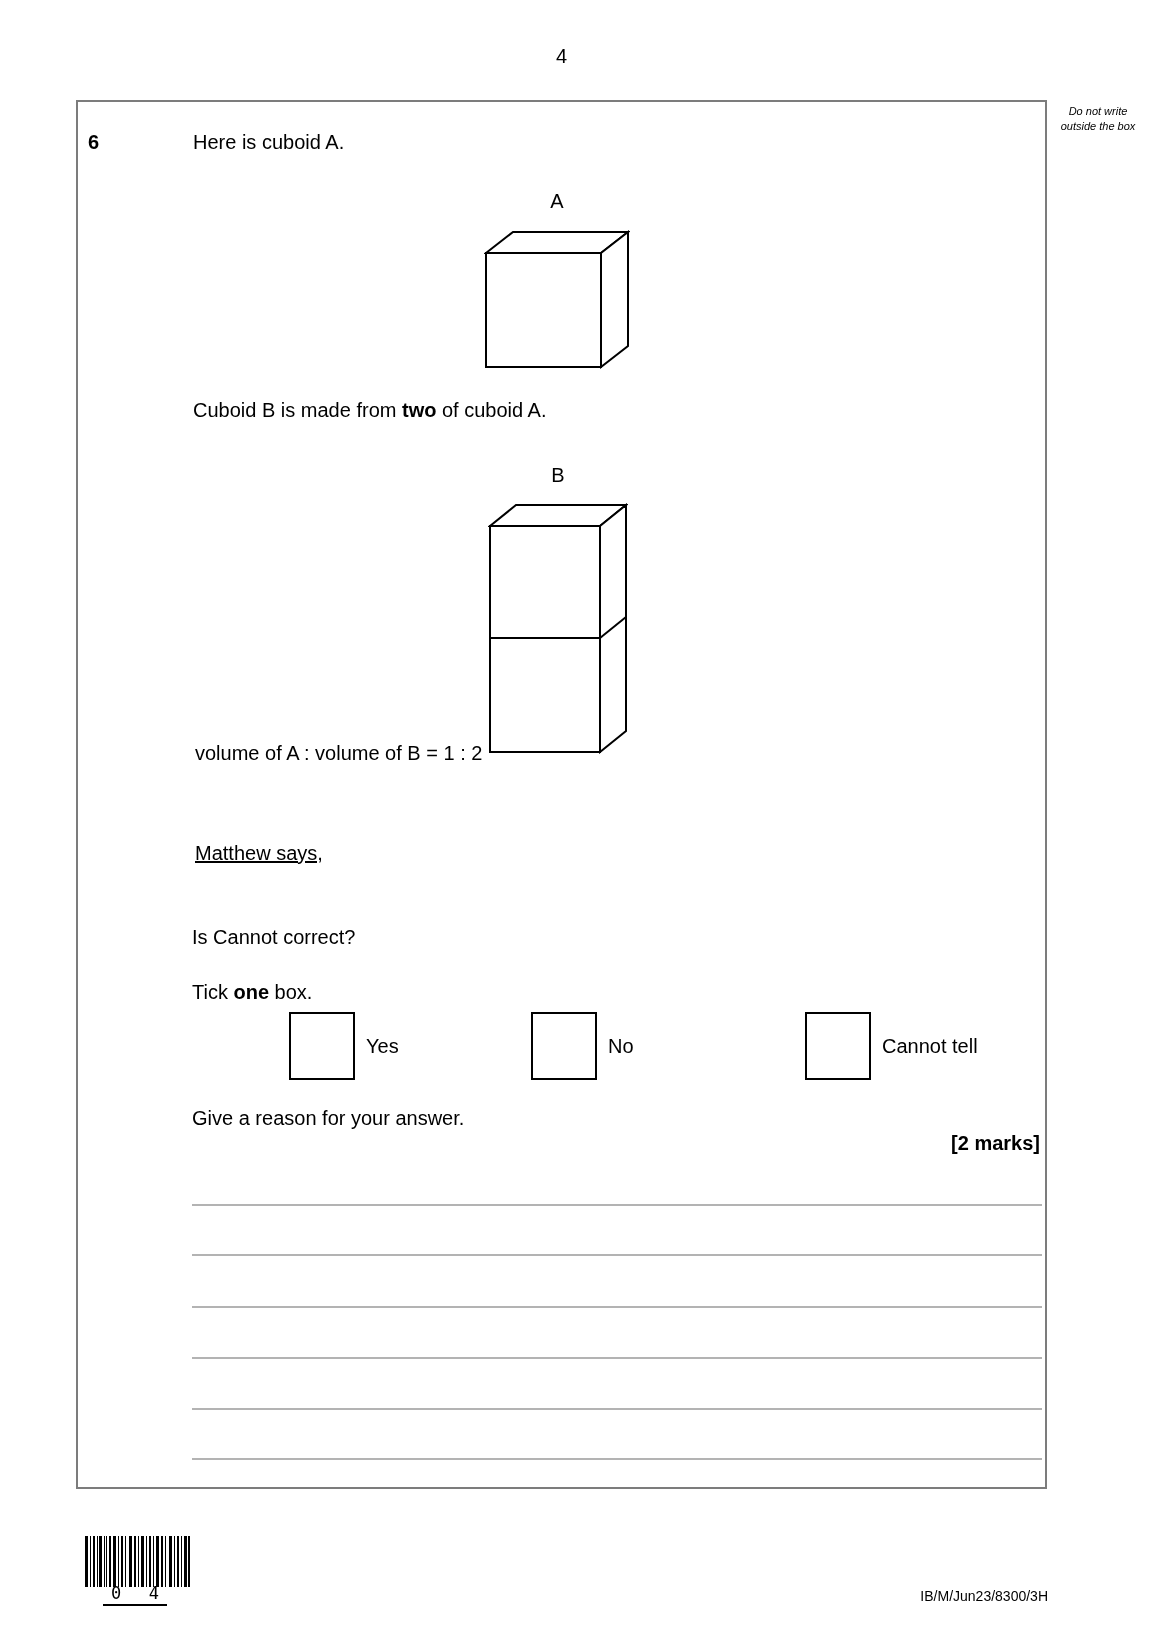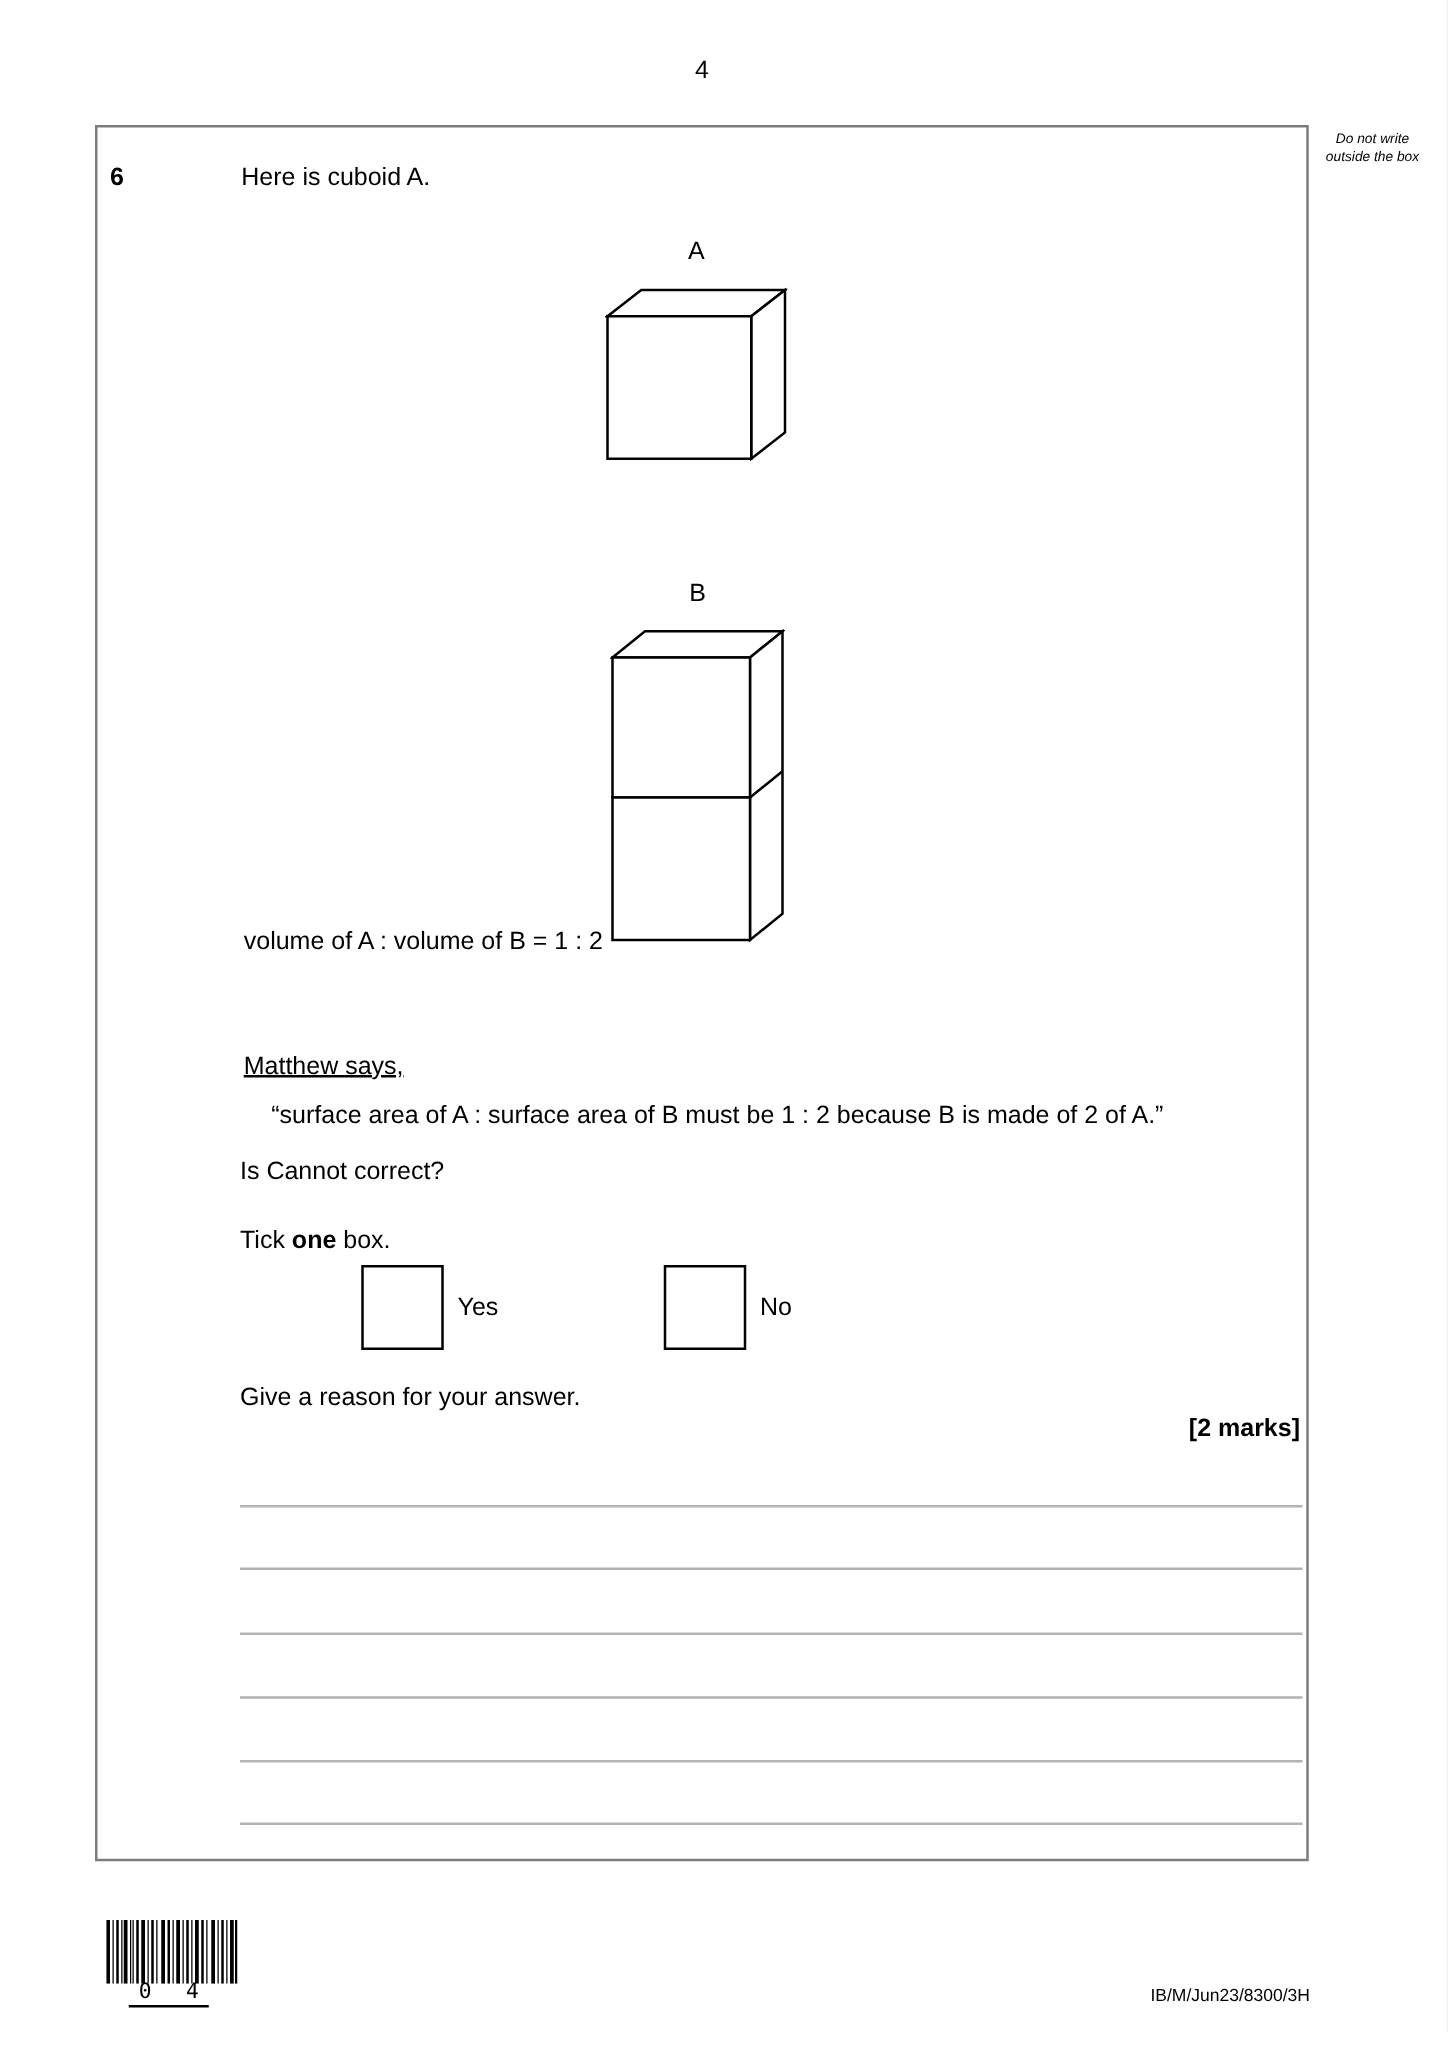--- a/index.html
+++ b/index.html
@@ -62,49 +62,55 @@
   <div class="abs txt b" style="left:88px; top:130px;">6</div>
   <div class="abs txt" style="left:193px; top:130px;">Here is cuboid A.</div>
 
   <div class="abs txt fig-label" style="left:486px; top:189px; width:142px;">A</div>
   <svg class="abs" style="left:484px; top:230px;" width="146" height="139" viewBox="-2 -2 146 139">
     <polygon points="0,21 27,0 142,0 115,21" fill="#ffffff" stroke="#000000" stroke-width="2" stroke-linejoin="miter"></polygon>
     <polygon points="115,21 142,0 142,114 115,135" fill="#ffffff" stroke="#000000" stroke-width="2" stroke-linejoin="miter"></polygon>
     <rect x="0" y="21" width="115" height="114" fill="#ffffff" stroke="#000000" stroke-width="2" stroke-linejoin="miter"></rect>
   </svg>
 
+  <div class="abs txt" style="left:193px; top:398px;">
+    <span>Cuboid B is made from </span><span class="b">two</span><span> of cuboid A.</span>
+  </div>
 
   <div class="abs txt fig-label" style="left:490px; top:463px; width:136px;">B</div>
   <svg class="abs" style="left:488px; top:503px;" width="140" height="251" viewBox="-2 -2 140 251">
     <polygon points="0,21 26,0 136,0 110,21" fill="#ffffff" stroke="#000000" stroke-width="2" stroke-linejoin="miter"></polygon>
     <polygon points="110,21 136,0 136,226 110,247" fill="#ffffff" stroke="#000000" stroke-width="2" stroke-linejoin="miter"></polygon>
     <rect x="0" y="21" width="110" height="112" fill="#ffffff" stroke="#000000" stroke-width="2" stroke-linejoin="miter"></rect>
     <rect x="0" y="133" width="110" height="114" fill="#ffffff" stroke="#000000" stroke-width="2" stroke-linejoin="miter"></rect>
     <line x1="110" y1="133" x2="136" y2="112" stroke="#000000" stroke-width="2"></line>
   </svg>
 
   <div class="abs txt" style="left:195px; top:741px;">volume of A : volume of B = 1 : 2</div>
 
   <div class="abs txt" style="left:195px; top:841px;text-decoration:underline;">Matthew says,</div>
 
-  <div class="abs txt" style="left:217px; top:880px;">“surface area of A : surface area of B must be 1 : 2 because B is made of 2 of A.”</div>
 
   <div class="abs txt" style="left:192px; top:925px;">Is Cannot correct?</div>
 
   <div class="abs txt" style="left:192px; top:980px;">
     <span>Tick </span><span class="b">one</span><span> box.</span>
   </div>
 
   <div class="abs opt-group" style="left:275px; top:1012px;">
     <span class="checkbox"></span>
     <span class="txt">Yes</span>
   </div>
   <div class="abs opt-group" style="left:517px; top:1012px;">
     <span class="checkbox"></span>
     <span class="txt">No</span>
+  </div>
+  <div class="abs opt-group" style="left:791px; top:1012px;">
+    <span class="checkbox"></span>
+    <span class="txt">Cannot tell</span>
   </div>
 
   <div class="abs txt" style="left:192px; top:1106px;">Give a reason for your answer.</div>
 
   <div class="abs txt marks" style="right:118px; top:1131px;">[2 marks]</div>
 
   <div class="abs answer-line" style="top:1204px;"></div>
   <div class="abs answer-line" style="top:1254px;"></div>
   <div class="abs answer-line" style="top:1306px;"></div>
   <div class="abs answer-line" style="top:1357px;"></div>

